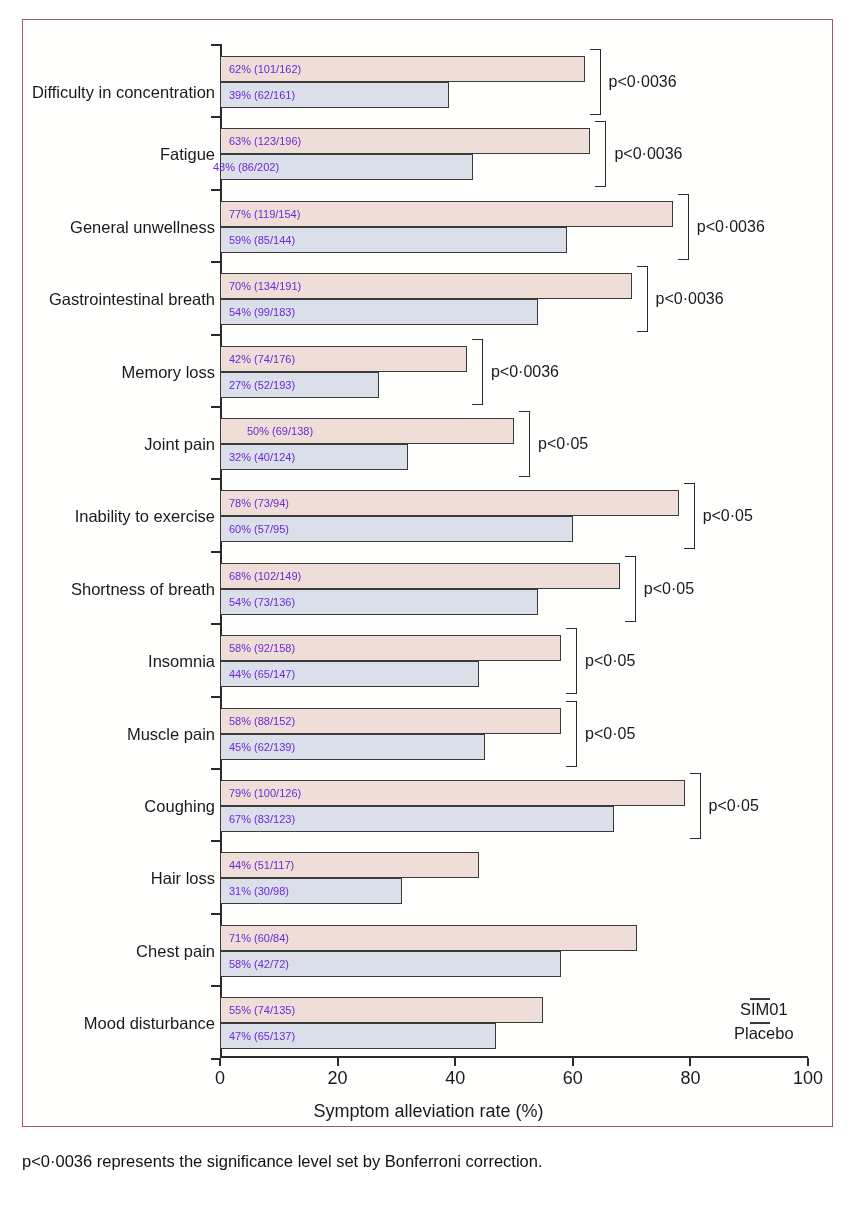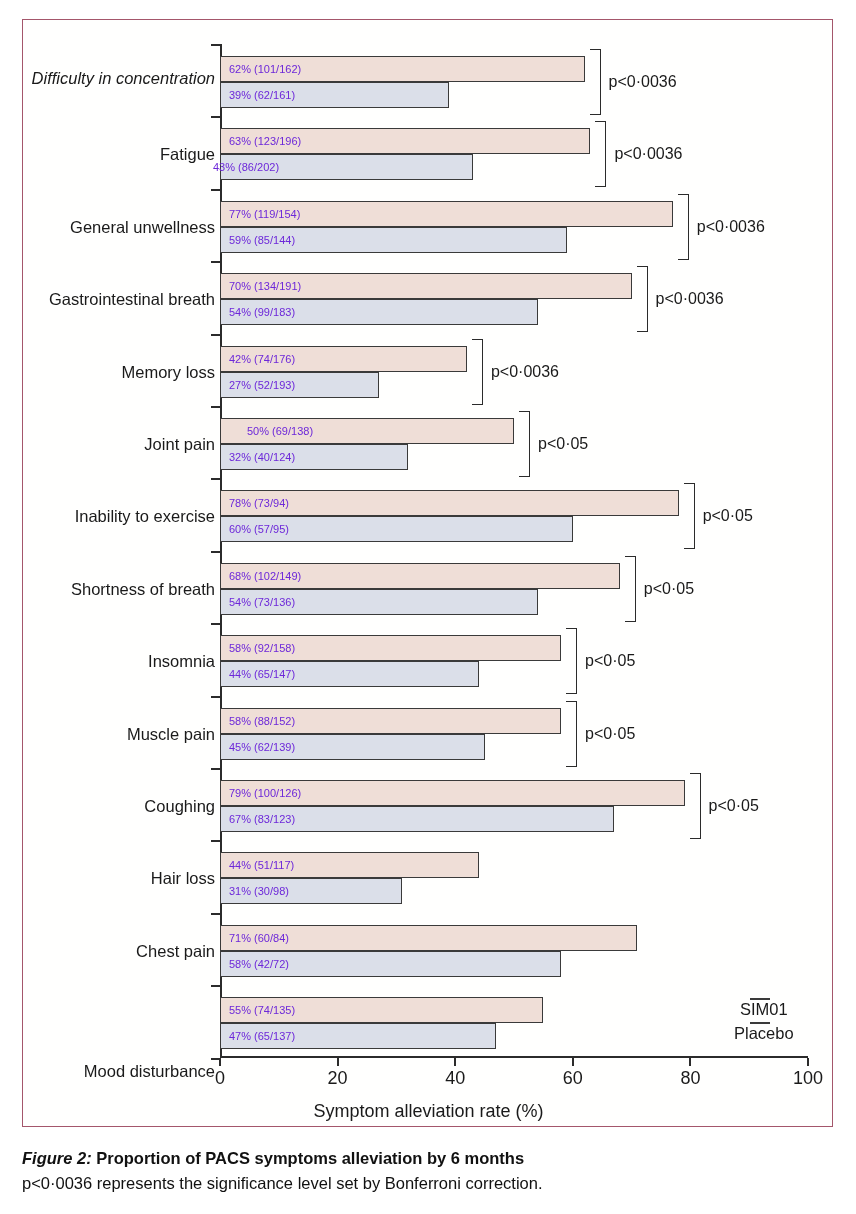--- a/index.html
+++ b/index.html
@@ -127,21 +127,21 @@
         <div class="xtlabel" style="left: 314.6px;">20</div>
         <div class="xtick" style="left: 431.2px;"></div>
         <div class="xtlabel" style="left: 432.2px;">40</div>
         <div class="xtick" style="left: 548.8px;"></div>
         <div class="xtlabel" style="left: 549.8px;">60</div>
         <div class="xtick" style="left: 666.4px;"></div>
         <div class="xtlabel" style="left: 667.4px;">80</div>
         <div class="xtick" style="left: 784px;"></div>
         <div class="xtlabel" style="left: 785px;">100</div>
         <div class="ytick" style="top: 24px;"></div>
-        <div class="catlabel" style="top: 50px; font-style: italic;">Difficulty in concentration</div>
+        <div class="catlabel" style="top: 64px;">Difficulty in concentration</div>
         <div class="bar sim" style="left: 197px; top: 36px; width: 364.56px;"></div>
         <div class="barlabel" style="left: 206px; top: 36px;">62% (101/162)</div>
         <div class="bar pla" style="left: 197px; top: 62px; width: 229.32px;"></div>
         <div class="barlabel" style="left: 206px; top: 62px;">39% (62/161)</div>
         <div class="bracket" style="left: 566.56px; top: 29px; height: 66px;"></div>
         <div class="pval" style="left: 585.56px; top: 54px;">p&lt;0·0036</div>
         <div class="ytick" style="top: 96.4px;"></div>
         <div class="catlabel" style="top: 126.4px;">Fatigue</div>
         <div class="bar sim" style="left: 197px; top: 108.4px; width: 370.44px;"></div>
         <div class="barlabel" style="left: 206px; top: 108.4px;">63% (123/196)</div>
@@ -227,40 +227,36 @@
         <div class="barlabel" style="left: 206px; top: 832.4px;">44% (51/117)</div>
         <div class="bar pla" style="left: 197px; top: 858.4px; width: 182.28px;"></div>
         <div class="barlabel" style="left: 206px; top: 858.4px;">31% (30/98)</div>
         <div class="ytick" style="top: 892.8px;"></div>
         <div class="catlabel" style="top: 922.8px;">Chest pain</div>
         <div class="bar sim" style="left: 197px; top: 904.8px; width: 417.48px;"></div>
         <div class="barlabel" style="left: 206px; top: 904.8px;">71% (60/84)</div>
         <div class="bar pla" style="left: 197px; top: 930.8px; width: 341.04px;"></div>
         <div class="barlabel" style="left: 206px; top: 930.8px;">58% (42/72)</div>
         <div class="ytick" style="top: 965.2px;"></div>
-        <div class="catlabel" style="top: 995.2px; margin-top: 48px;">Mood disturbance</div>
+        <div class="catlabel" style="top: 995.2px;">Mood disturbance</div>
         <div class="bar sim" style="left: 197px; top: 977.2px; width: 323.4px;"></div>
         <div class="barlabel" style="left: 206px; top: 977.2px;">55% (74/135)</div>
         <div class="bar pla" style="left: 197px; top: 1003.2px; width: 276.36px;"></div>
         <div class="barlabel" style="left: 206px; top: 1003.2px;">47% (65/137)</div>
         <div class="ytick" style="top: 1037.6px;"></div>
       </div>
 
     <div class="legend">
       <div class="legrow">
         <span class="legswatch sim"></span>
         <span class="legtext">SIM01</span>
       </div>
       <div class="legrow">
         <span class="legswatch pla"></span>
         <span class="legtext">Placebo</span>
       </div>
     </div>
   </div>
 
   <div class="caption">
-    <div class="caption-line1">
-      <span class="figno">Figure 2:</span>
-      <span class="figtitle">Proportion of PACS symptoms alleviation by 6 months</span>
-    </div>
     <div class="caption-line2">p&lt;0·0036 represents the significance level set by Bonferroni correction.</div>
   </div>
 </div>
 
 </body></html>

